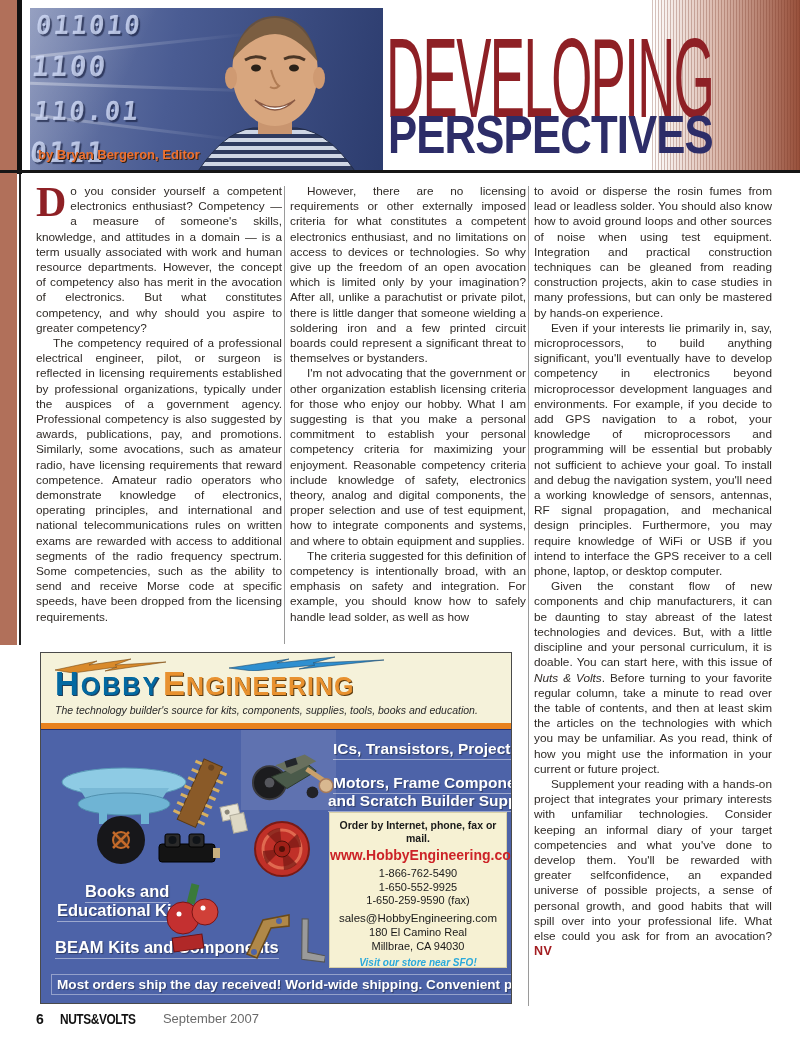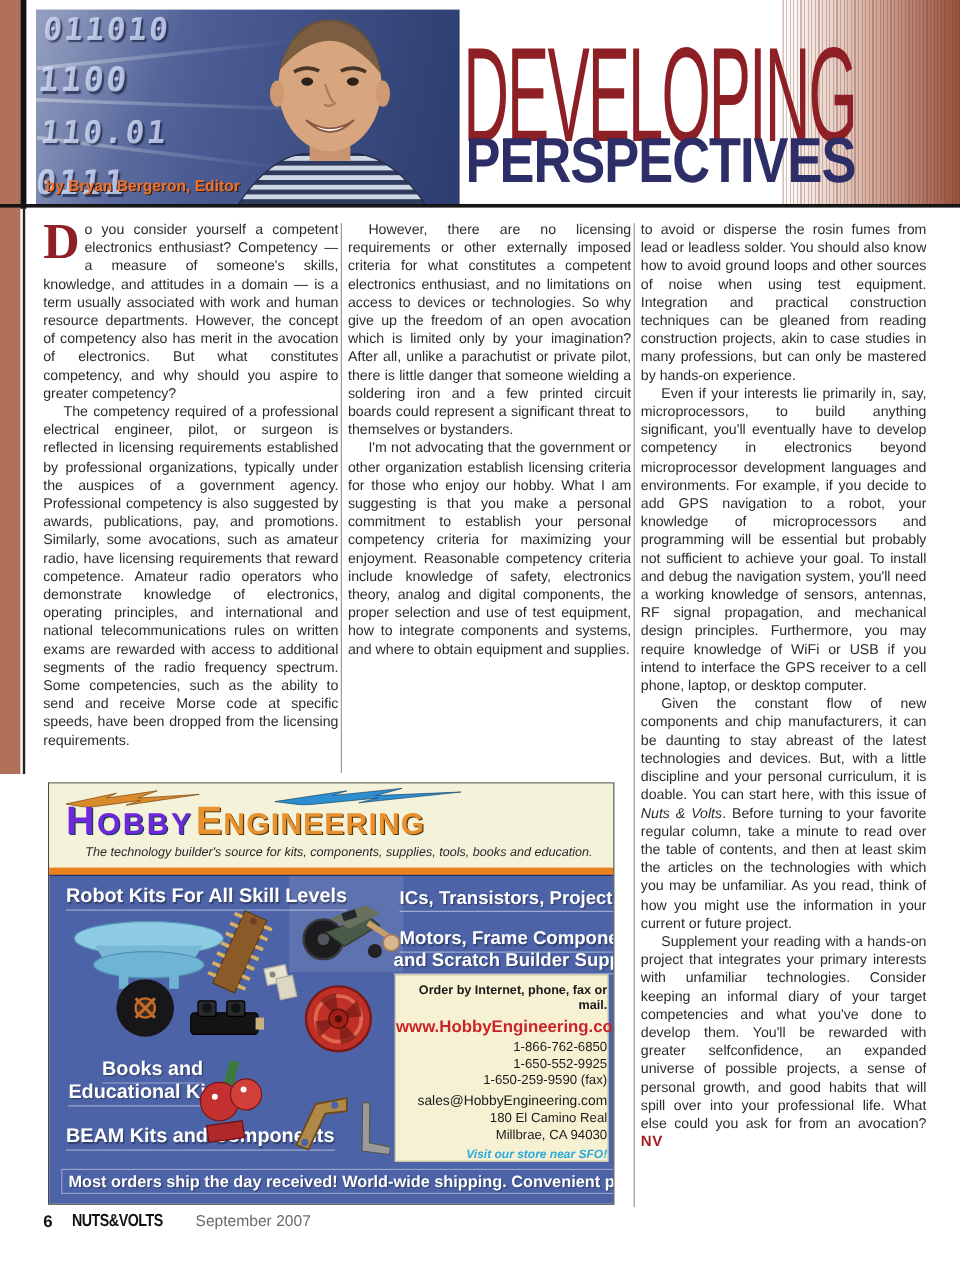--- a/index.html
+++ b/index.html
@@ -63,23 +63,23 @@
   .vrule { position:absolute; width:1px; background:#9a9a9a; }
   .vrule1 { left:284px; top:186px; height:458px; }
   .vrule2 { left:528px; top:186px; height:820px; }
   
   .ad { position:absolute; left:40px; top:652px; width:472px; height:352px; border:1px solid #4a4a4a; box-sizing:border-box; background:#f5f2da; }
   .ad-head { position:relative; width:100%; height:70px; background:#f5f2da; }
   .bolt { position:absolute; }
   .brand { position:absolute; left:14px; top:14px; white-space:nowrap; }
   .brand-word { display:inline-block; font-weight:bold; font-size:25px; line-height:34px; }
   .brand-word::first-letter { font-size:33px; }
-  .brand-hobby { color:#6d28d9; letter-spacing:2px; text-shadow:1px 1px 0 #1c3d5a; margin-right:2px; }
+  .brand-hobby { color:#0369a1; letter-spacing:2px; text-shadow:1px 1px 0 #1c3d5a; margin-right:2px; }
   .brand-eng { color:#e8912f; letter-spacing:1px; text-shadow:1px 1px 0 #5a3a10; }
-  .tagline { position:absolute; left:14px; top:51px; font-size:10.5px; font-style:italic; color:#2a2a2a;margin-left:16px; }
+  .tagline { position:absolute; left:14px; top:51px; font-size:10.5px; font-style:italic; color:#2a2a2a; }
   .ad-bar { position:absolute; left:0; top:70px; width:100%; height:7px; background:#e8821e; border-bottom:1px solid #23306e; box-sizing:border-box; }
   .ad-body { position:absolute; left:0; top:77px; width:470px; height:273px; background:#4d63a8; overflow:hidden; }
   .ad-h { position:absolute; color:#fff; font-weight:bold; text-shadow:1px 1px 1px rgba(0,0,0,0.4); border-bottom:1px solid rgba(255,255,255,0.45); padding-bottom:1px; white-space:nowrap; }
   .h-robot  { left:14px; top:8px;  font-size:16.5px; }
   .h-ics    { left:292px; top:10px; font-size:15.5px; }
   .h-mot1   { left:292px; top:44px; font-size:15.5px; }
   .h-mot2   { left:287px; top:62px; font-size:15.5px; }
   .h-books1 { left:44px;  top:152px; font-size:16.5px; }
   .h-books2 { left:16px;  top:171px; font-size:16.5px; }
   .h-beam   { left:14px;  top:208px; font-size:16.5px; }
@@ -87,21 +87,21 @@
     position:absolute; left:10px; top:244px; color:#fff; font-weight:bold; font-size:13.6px;
     border:1px solid rgba(255,255,255,0.4); padding:2px 5px; white-space:nowrap;
     text-shadow:1px 1px 1px rgba(0,0,0,0.4);
   }
   .ad-img { position:absolute; }
   .car-backdrop { position:absolute; left:200px; top:0px; width:95px; height:80px; background:rgba(255,255,255,0.10); }
   
   .contact {
     position:absolute; left:288px; top:82px; width:178px; height:156px;
     background:#f6f1d3; border:1px solid #d8d0a8; box-sizing:border-box;
-    text-align:right; padding-top:6px;
+    text-align:center; padding-top:6px;
   }
   .contact div { line-height:1.25; }
   .c-order { font-size:10.5px; font-weight:bold; color:#1a1a1a; margin-bottom:2px; }
   .c-web   { font-size:14px; font-weight:bold; color:#cc2327; margin-bottom:2px; }
   .c-main  { font-size:19.5px; font-weight:bold; color:#cc2327; margin-bottom:4px; letter-spacing:0.5px; }
   .c-ph    { font-size:11px; color:#1a1a1a; }
   .c-email { font-size:11.5px; color:#1a1a1a; margin-top:3px; }
   .c-addr  { font-size:11px; color:#1a1a1a; }
   .c-addr1 { margin-top:1px; }
   .c-store { font-size:10px; font-weight:bold; font-style:italic; color:#2aa9db; margin-top:3px; }
@@ -164,20 +164,21 @@
 
   <div class="col col1">
     <p class="noindent"><span class="dropcap">D</span><span>o you consider yourself a competent electronics enthusiast? Competency — a measure of someone's skills, knowledge, and attitudes in a domain — is a term usually associated with work and human resource departments. However, the concept of competency also has merit in the avocation of electronics. But what constitutes competency, and why should you aspire to greater competency?</span></p>
     <p>The competency required of a professional electrical engineer, pilot, or surgeon is reflected in licensing requirements established by professional organizations, typically under the auspices of a government agency. Professional competency is also suggested by awards, publications, pay, and promotions. Similarly, some avocations, such as amateur radio, have licensing requirements that reward competence. Amateur radio operators who demonstrate knowledge of electronics, operating principles, and international and national telecommunications rules on written exams are rewarded with access to additional segments of the radio frequency spectrum. Some competencies, such as the ability to send and receive Morse code at specific speeds, have been dropped from the licensing requirements.</p>
   </div>
   <div class="vrule vrule1"></div>
 
   <div class="col col2">
     <p>However, there are no licensing requirements or other externally imposed criteria for what constitutes a competent electronics enthusiast, and no limitations on access to devices or technologies. So why give up the freedom of an open avocation which is limited only by your imagination? After all, unlike a parachutist or private pilot, there is little danger that someone wielding a soldering iron and a few printed circuit boards could represent a significant threat to themselves or bystanders.</p>
     <p>I'm not advocating that the government or other organization establish licensing criteria for those who enjoy our hobby. What I am suggesting is that you make a personal commitment to establish your personal competency criteria for maximizing your enjoyment. Reasonable competency criteria include knowledge of safety, electronics theory, analog and digital components, the proper selection and use of test equipment, how to integrate components and systems, and where to obtain equipment and supplies.</p>
+    <p>The criteria suggested for this definition of competency is intentionally broad, with an emphasis on safety and integration. For example, you should know how to safely handle lead solder, as well as how</p>
   </div>
   <div class="vrule vrule2"></div>
 
   <div class="col col3">
     <p class="noindent">to avoid or disperse the rosin fumes from lead or leadless solder. You should also know how to avoid ground loops and other sources of noise when using test equipment. Integration and practical construction techniques can be gleaned from reading construction projects, akin to case studies in many professions, but can only be mastered by hands-on experience.</p>
     <p>Even if your interests lie primarily in, say, microprocessors, to build anything significant, you'll eventually have to develop competency in electronics beyond microprocessor development languages and environments. For example, if you decide to add GPS navigation to a robot, your knowledge of microprocessors and programming will be essential but probably not sufficient to achieve your goal. To install and debug the navigation system, you'll need a working knowledge of sensors, antennas, RF signal propagation, and mechanical design principles. Furthermore, you may require knowledge of WiFi or USB if you intend to interface the GPS receiver to a cell phone, laptop, or desktop computer.</p>
     <p><span>Given the constant flow of new components and chip manufacturers, it can be daunting to stay abreast of the latest technologies and devices. But, with a little discipline and your personal curriculum, it is doable. You can start here, with this issue of </span><span class="mag-italic">Nuts &amp; Volts</span><span>. Before turning to your favorite regular column, take a minute to read over the table of contents, and then at least skim the articles on the technologies with which you may be unfamiliar. As you read, think of how you might use the information in your current or future project.</span></p>
     <p><span>Supplement your reading with a hands-on project that integrates your primary interests with unfamiliar technologies. Consider keeping an informal diary of your target competencies and what you've done to develop them. You'll be rewarded with greater selfconfidence, an expanded universe of possible projects, a sense of personal growth, and good habits that will spill over into your professional life. What else could you ask for from an avocation? </span><span class="nv-mark">NV</span></p>
   </div>
 
@@ -192,21 +193,20 @@
       <div class="brand">
         <span class="brand-word brand-hobby">HOBBY</span><span class="brand-word brand-eng">ENGINEERING</span>
       </div>
       <div class="tagline">The technology builder's source for kits, components, supplies, tools, books and education.</div>
     </div>
     <div class="ad-bar"></div>
 
     <div class="ad-body">
       <div class="car-backdrop"></div>
 
-      <div class="ad-h h-robot">Robot Kits For All Skill Levels</div>
       <div class="ad-h h-ics">ICs, Transistors, Project Kits</div>
       <div class="ad-h h-mot1">Motors, Frame Components</div>
       <div class="ad-h h-mot2">and Scratch Builder Supplies.</div>
       <div class="ad-h h-books1">Books and</div>
       <div class="ad-h h-books2">Educational Kits</div>
       <div class="ad-h h-beam">BEAM Kits and Components</div>
 
       <svg class="ad-img" style="left:205px;top:2px;" width="88" height="78" viewBox="0 0 90 80">
         <circle cx="24" cy="52" r="17" fill="#1c1c1e" stroke="#3a3a3e" stroke-width="2"></circle>
         <circle cx="24" cy="52" r="5" fill="#55565c"></circle>
@@ -297,21 +297,21 @@
         <circle cx="13" cy="42" r="3" fill="#4d63a8"></circle>
       </svg>
 
       <svg class="ad-img" style="left:252px;top:184px;" width="32" height="50" viewBox="0 0 32 50">
         <path d="M6,44 L12,4 L18,5 L13,38 L30,44 L28,50 Z" fill="#9a9a9a" stroke="#555" stroke-width="1" transform="rotate(-8 16 25)"></path>
       </svg>
 
       <div class="contact">
         <div class="c-order">Order by Internet, phone, fax or mail.</div>
         <div class="c-web">www.HobbyEngineering.com</div>
-        <div class="c-ph">1-866-762-6850</div>
+        <div class="c-ph">1-866-762-5490</div>
         <div class="c-ph">1-650-552-9925</div>
         <div class="c-ph">1-650-259-9590 (fax)</div>
         <div class="c-email">sales@HobbyEngineering.com</div>
         <div class="c-addr c-addr1">180 El Camino Real</div>
         <div class="c-addr">Millbrae, CA  94030</div>
         <div class="c-store">Visit our store near SFO!</div>
       </div>
 
       <div class="ship-line">Most orders ship the day received!  World-wide shipping.  Convenient payment options.</div>
     </div>

